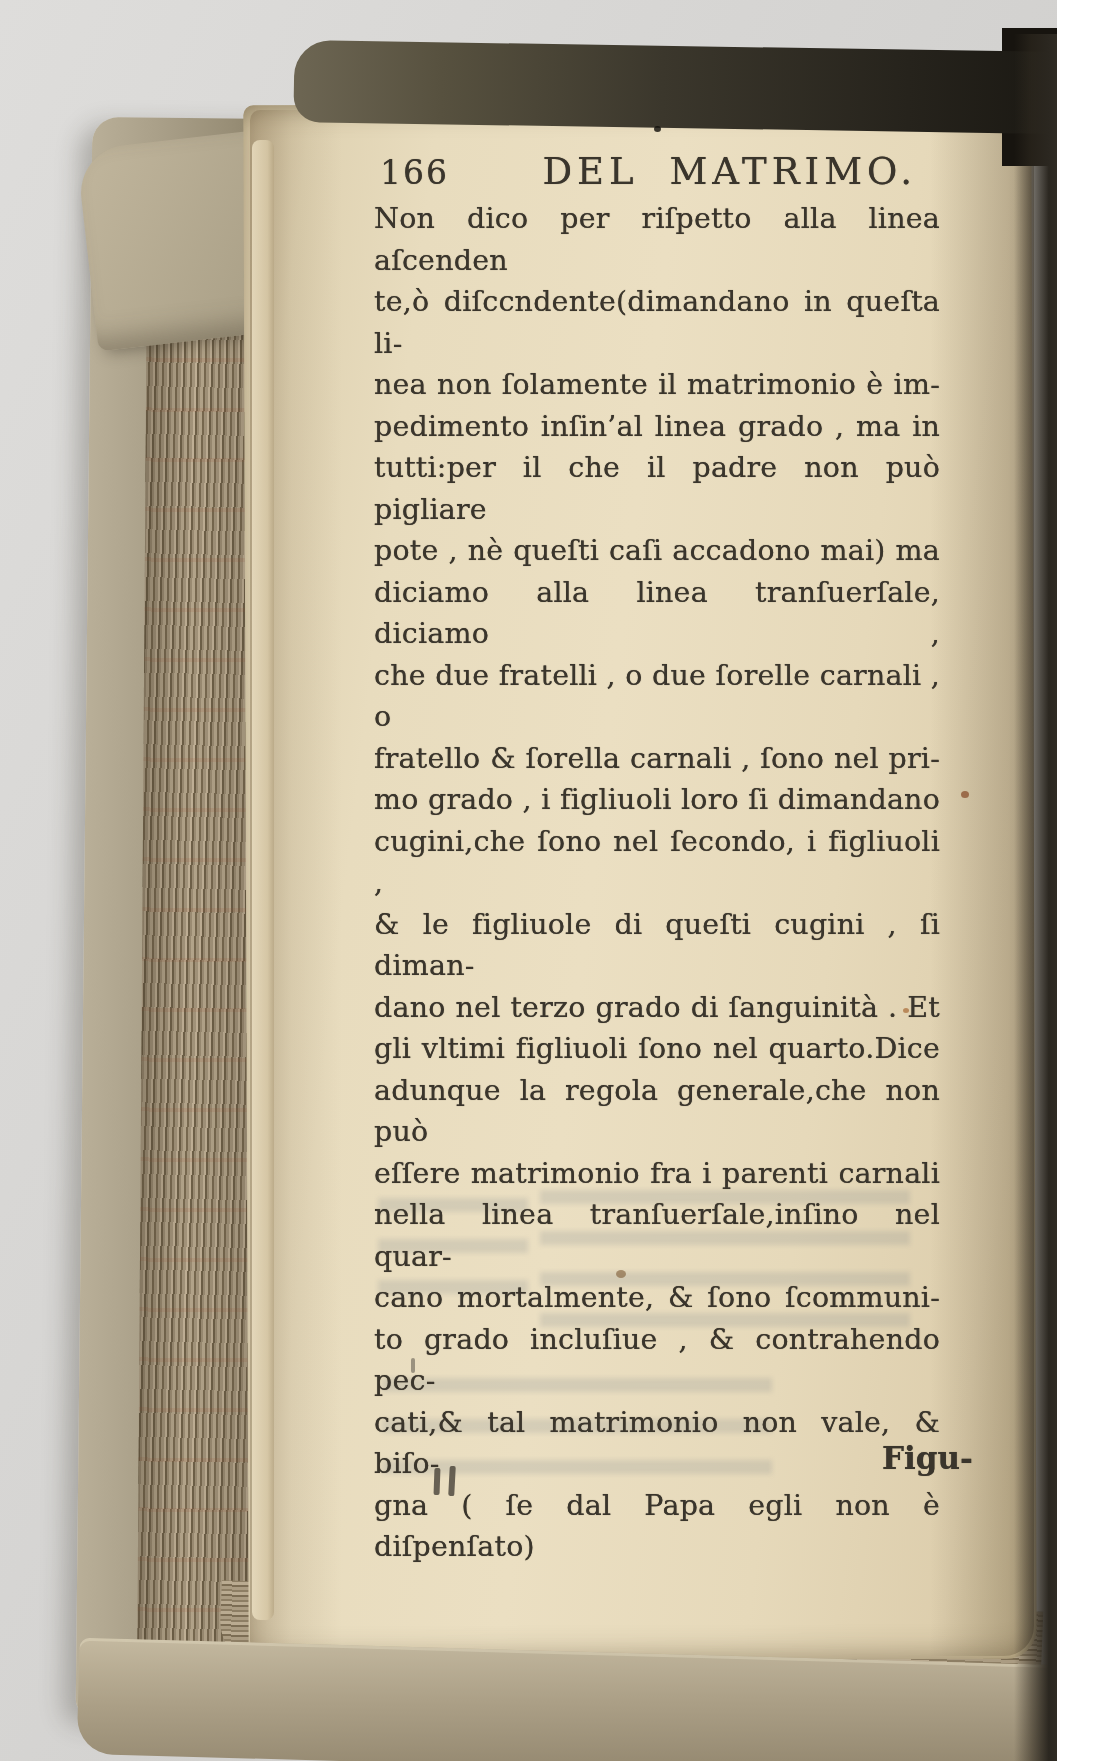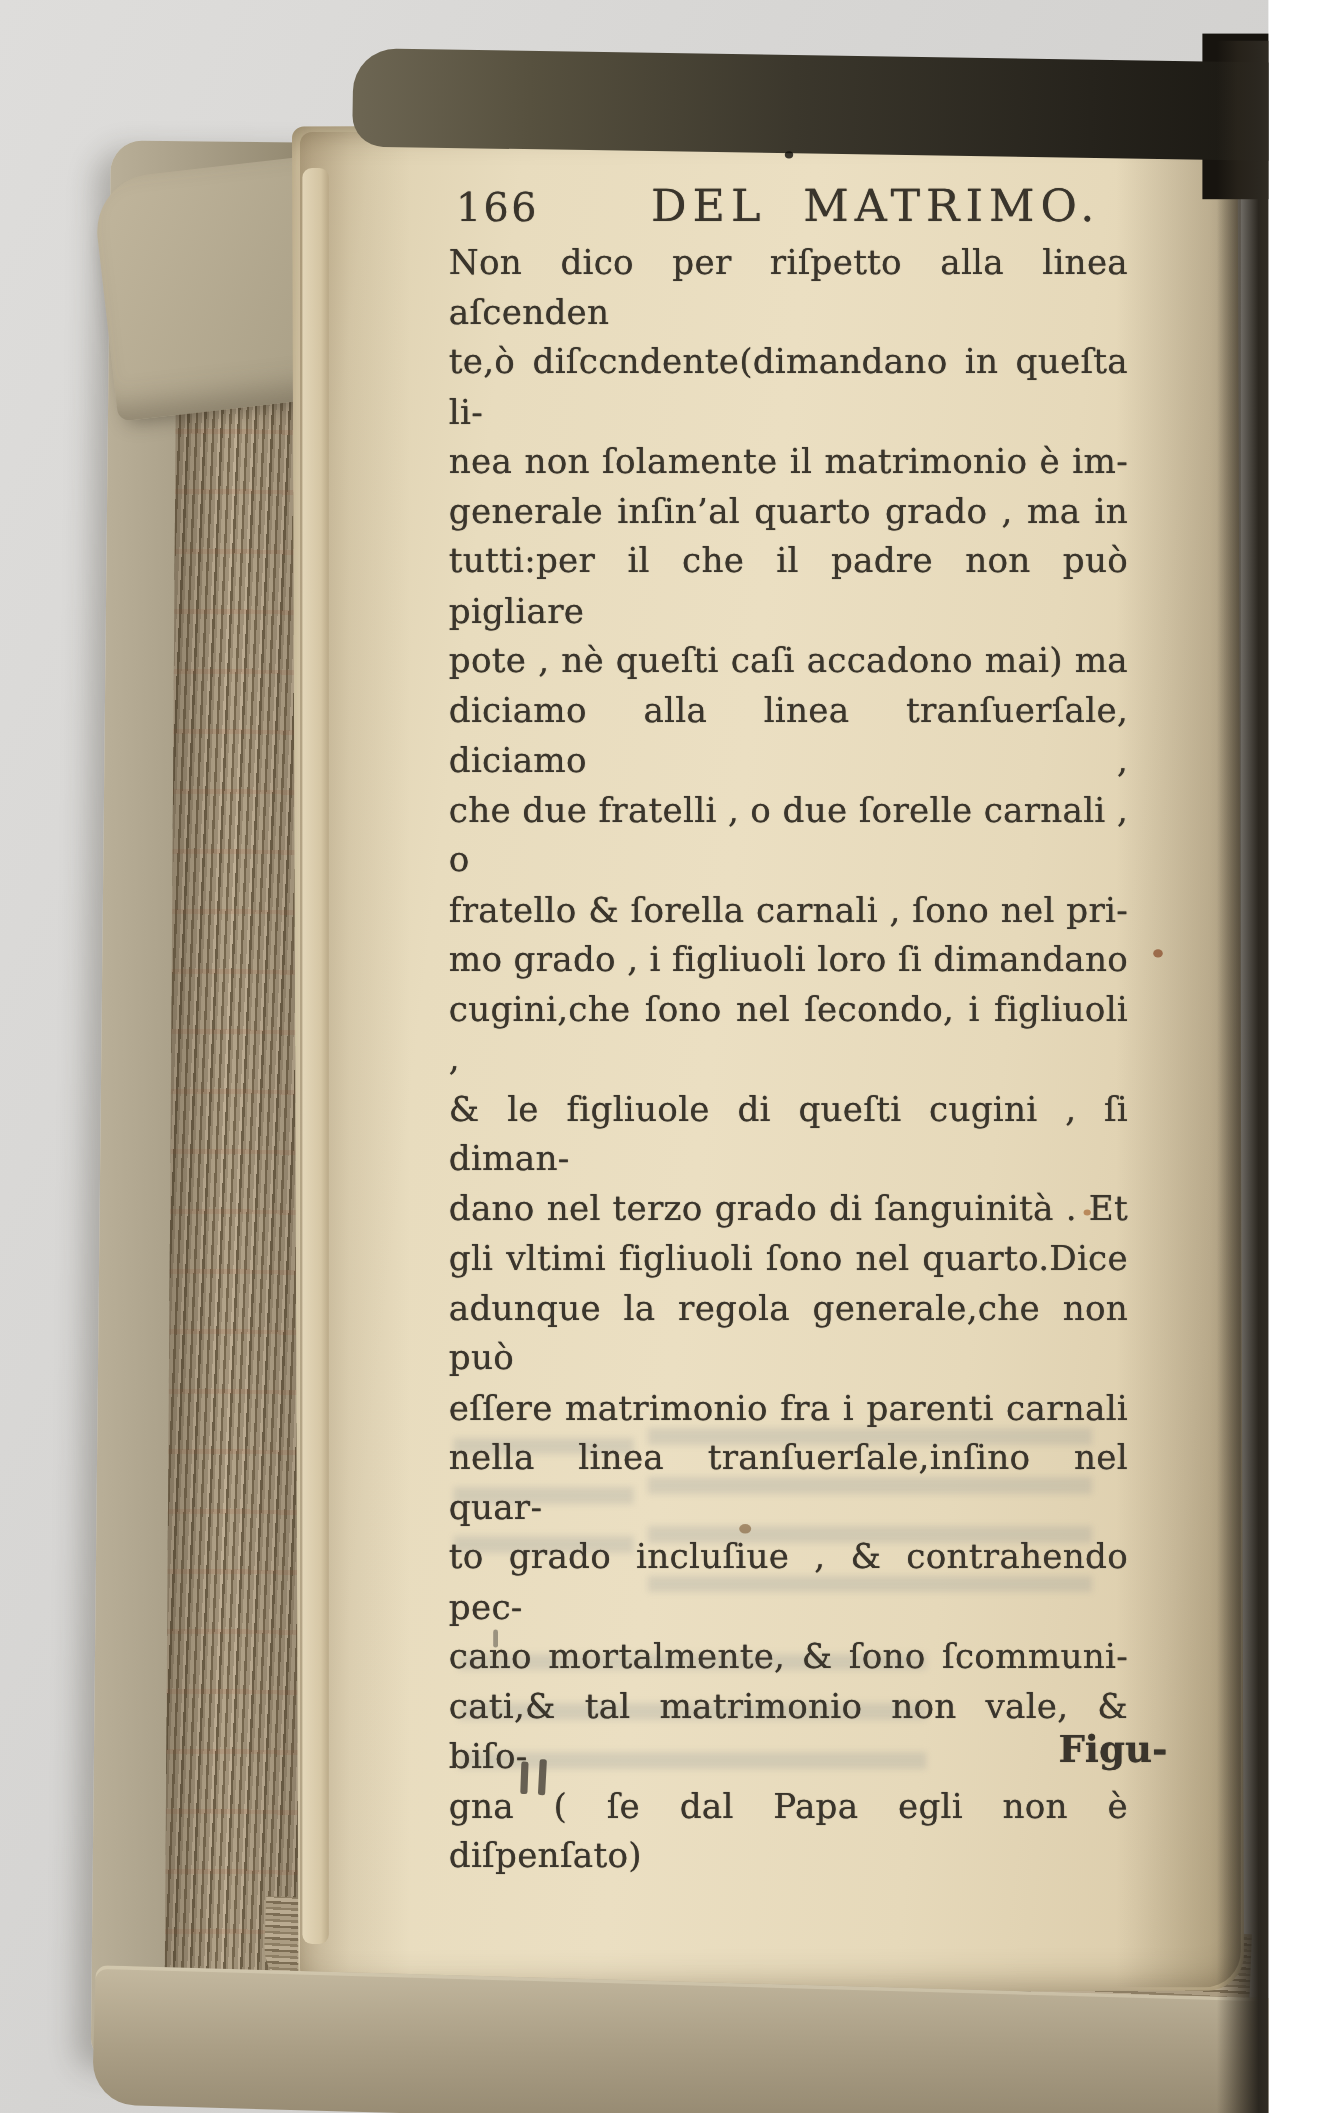--- a/index.html
+++ b/index.html
@@ -185,36 +185,36 @@
 
   <div class="layer text-block">
     <div class="header-row">
       <span class="pagenum">166</span>
       <span class="running-title">DEL MATRIMO.</span>
     </div>
     <div class="lines">
         <div class="line">Non dico per riſpetto alla linea aſcenden</div>
         <div class="line">te,ò diſccndente(dimandano in queſta li-</div>
         <div class="line">nea non ſolamente il matrimonio è im-</div>
-        <div class="line">generale inſin’al quarto grado , ma in</div>
+        <div class="line">pedimento inſin’al linea grado , ma in</div>
         <div class="line">tutti:per il che il padre non può pigliare</div>
         <div class="line">pote , nè queſti caſi accadono mai) ma</div>
         <div class="line">diciamo alla linea tranſuerſale, diciamo ,</div>
         <div class="line">che due fratelli , o due ſorelle carnali , o</div>
         <div class="line">fratello &amp; ſorella carnali , ſono nel pri-</div>
         <div class="line">mo grado , i figliuoli loro ſi dimandano</div>
         <div class="line">cugini,che ſono nel ſecondo, i figliuoli ,</div>
         <div class="line">&amp; le figliuole di queſti cugini , ſi diman-</div>
         <div class="line">dano nel terzo grado di ſanguinità . Et</div>
         <div class="line">gli vltimi figliuoli ſono nel quarto.Dice</div>
         <div class="line">adunque la regola generale,che non può</div>
         <div class="line">eſſere matrimonio fra i parenti carnali</div>
         <div class="line">nella linea tranſuerſale,inſino nel quar-</div>
+        <div class="line">cano mortalmente, &amp; ſono ſcommuni-</div>
         <div class="line">to grado incluſiue , &amp; contrahendo pec-</div>
-        <div class="line">cano mortalmente, &amp; ſono ſcommuni-</div>
         <div class="line">cati,&amp; tal matrimonio non vale, &amp; biſo-</div>
         <div class="line">gna ( ſe dal Papa egli non è diſpenſato)</div>
       </div>
   </div>
 
   <div class="layer catchword">Figu-</div>
 
 </div>
 
 </body></html>

